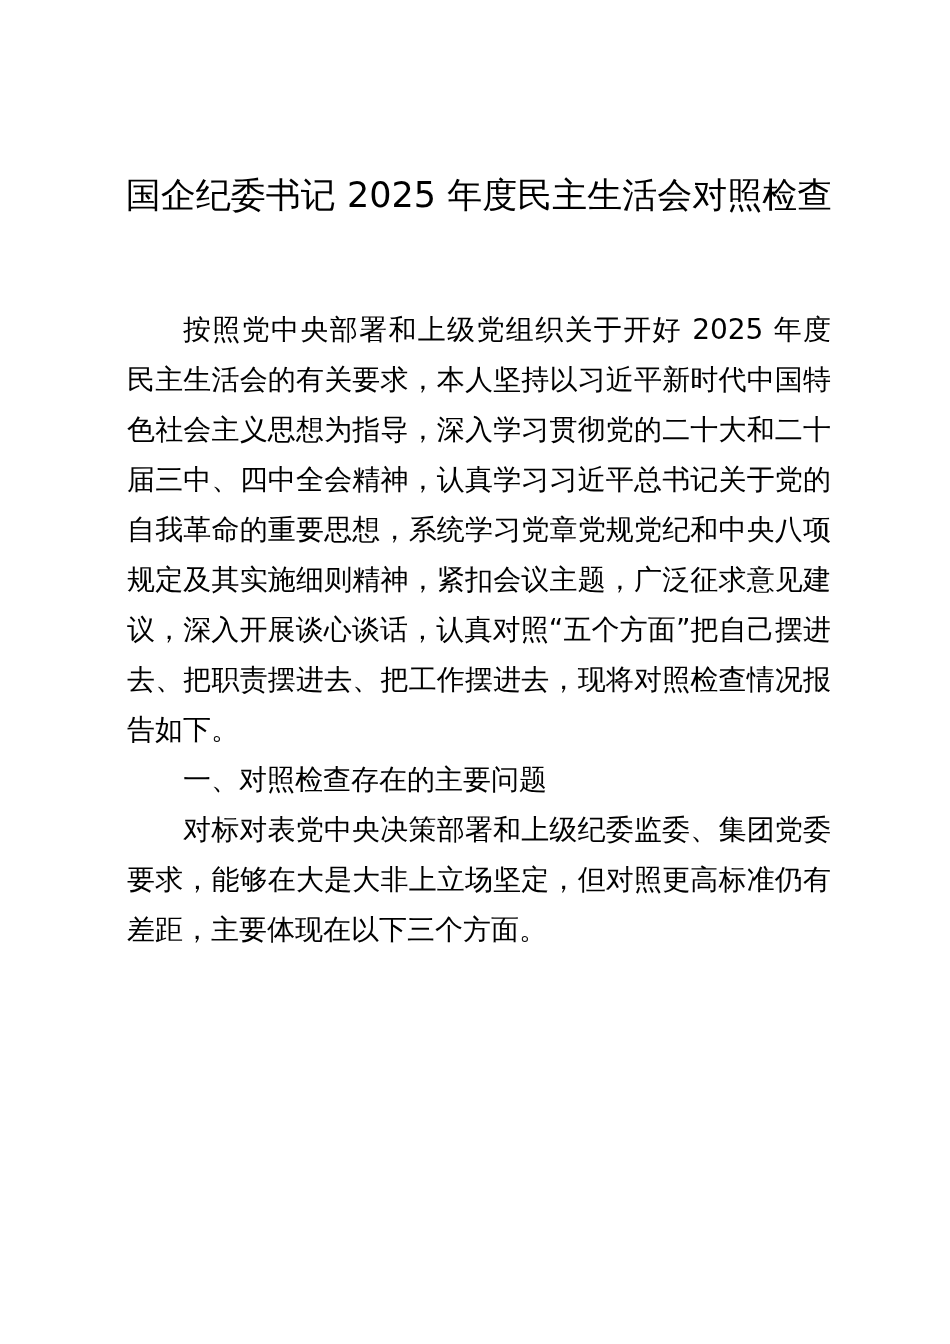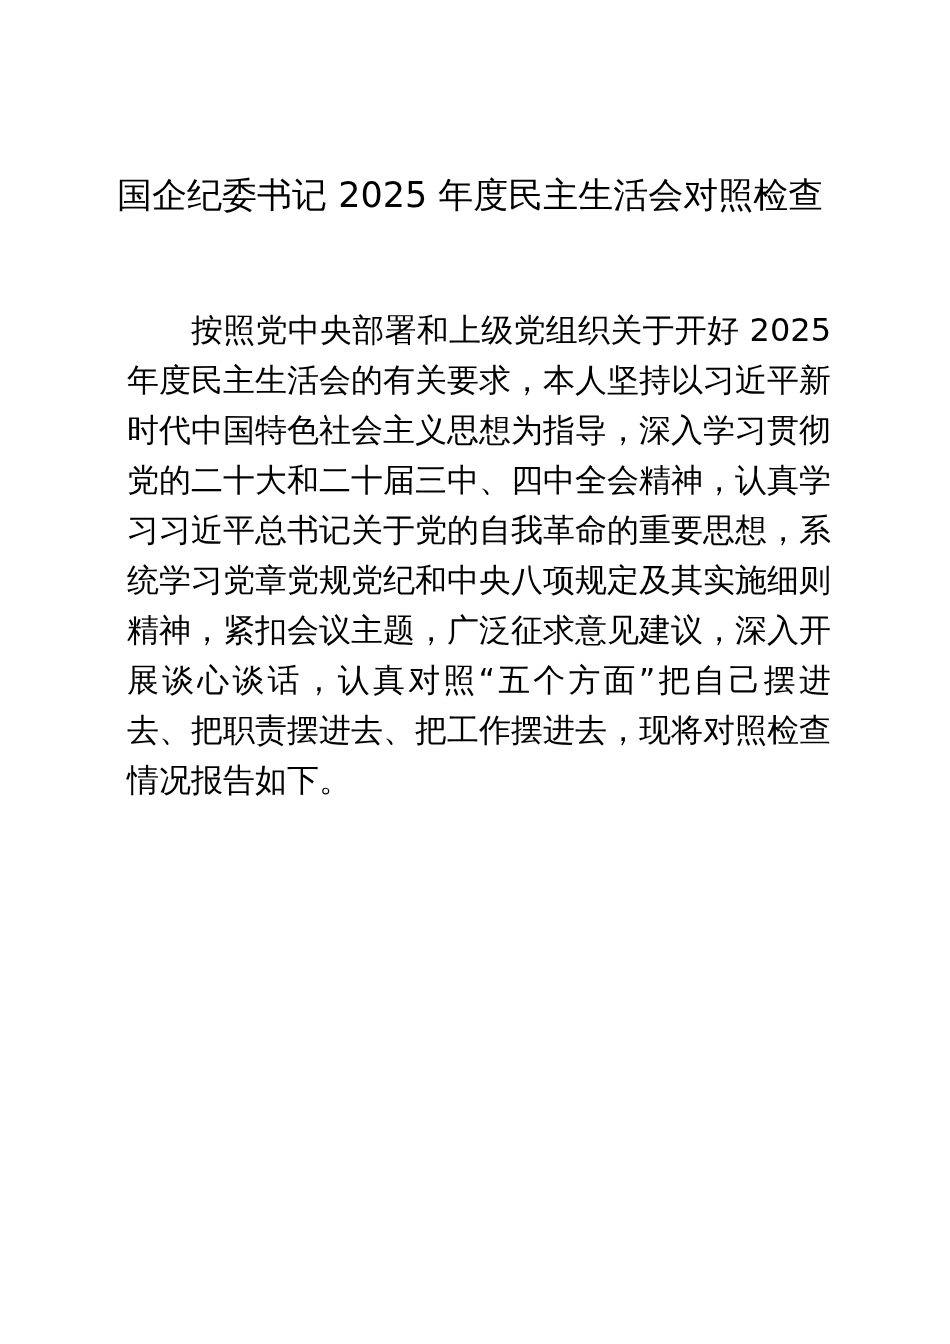--- a/index.html
+++ b/index.html
@@ -19,32 +19,32 @@
       position: absolute;
       left: 127px;
       top: 0;
       width: 704px;
     }
     .title {
       position: absolute;
       left: -10px;
       width: 724px;
       top: 158px;
-      text-align: left;
+      text-align: center;
       font-size: 35px;
       line-height: 75px;
       letter-spacing: 0;
       white-space: nowrap;
     }
     .body {
       position: absolute;
       left: 0;
       top: 305px;
       width: 704px;
-      font-size: 32px;
+      font-size: 28px;
       line-height: 50px;
     }
     .para {
       margin: 0;
       padding: 0;
       text-indent: 2em;
       text-align: justify;
       text-align-last: left;
       word-break: break-all;
     }
@@ -52,14 +52,16 @@
 </head>
 <body>
 
 <div class="page">
   <div class="title">
     <div>国企纪委书记 2025 年度民主生活会对照检查</div>
   </div>
 
   <div class="body">
     <p class="para">按照党中央部署和上级党组织关于开好 2025 年度民主生活会的有关要求，本人坚持以习近平新时代中国特色社会主义思想为指导，深入学习贯彻党的二十大和二十届三中、四中全会精神，认真学习习近平总书记关于党的自我革命的重要思想，系统学习党章党规党纪和中央八项规定及其实施细则精神，紧扣会议主题，广泛征求意见建议，深入开展谈心谈话，认真对照“五个方面”把自己摆进去、把职责摆进去、把工作摆进去，现将对照检查情况报告如下。</p>
+    <p class="para">一、对照检查存在的主要问题</p>
+    <p class="para">对标对表党中央决策部署和上级纪委监委、集团党委要求，能够在大是大非上立场坚定，但对照更高标准仍有差距，主要体现在以下三个方面。</p>
   </div>
 </div>
 
 </body></html>

